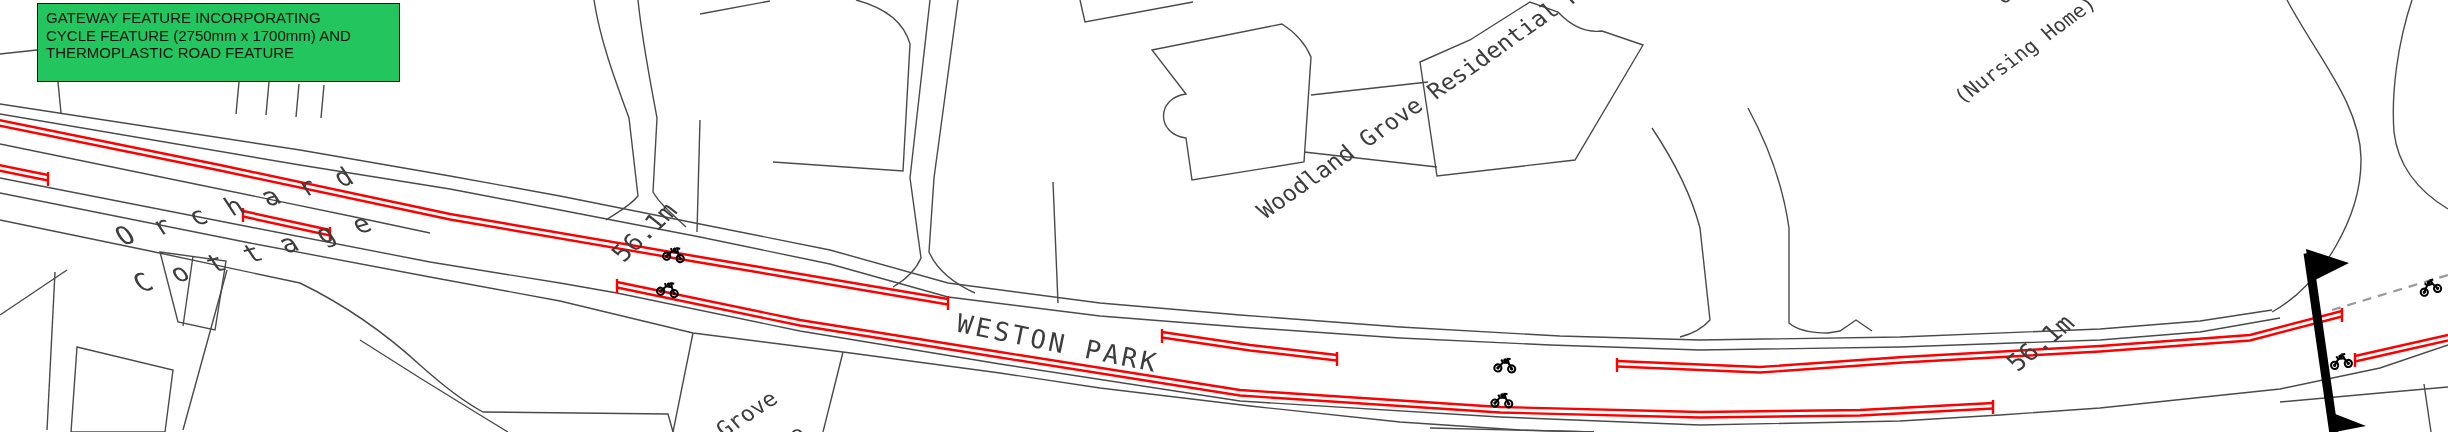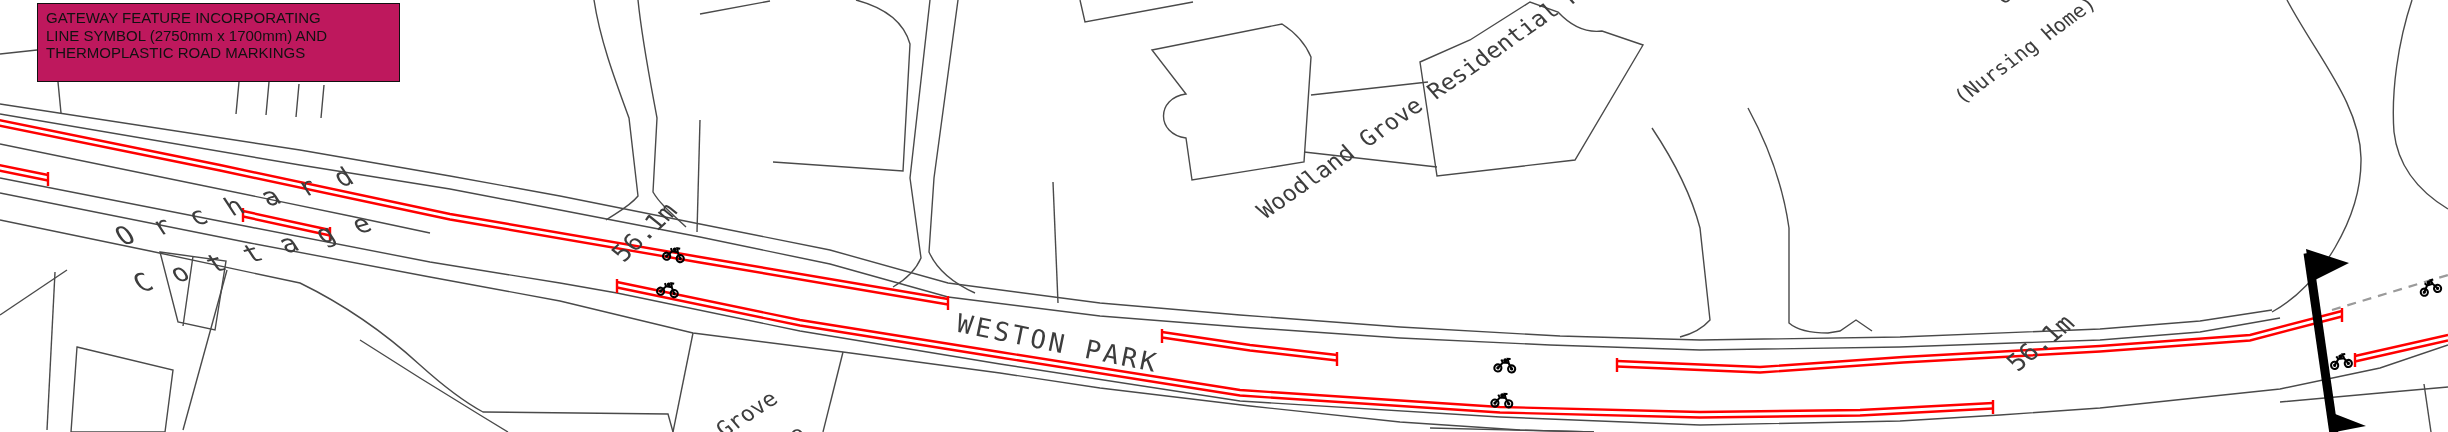--- a/index.html
+++ b/index.html
@@ -8,21 +8,21 @@
   #plan svg{position:absolute;left:0;top:0;}
   .lw{stroke:var(--linework_grey,#4a4a4a);stroke-width:1.4;fill:none;}
   .red-line{stroke:var(--marking_red,#ff0000);stroke-width:2.4;fill:none;}
   .dash{stroke:var(--centerline_grey,#999);stroke-width:2.2;fill:none;stroke-dasharray:9 7;}
   .flagline{stroke:var(--marker_black,#000);stroke-width:9;fill:none;}
   .flagfill{fill:var(--marker_black,#000);stroke:none;}
   .cyc-stroke{stroke:#000;fill:none;stroke-width:1.8;}
   .cyc-fill{fill:#000;stroke:none;}
   .maplabel{position:absolute;color:#3d3d3d;font-family:"DejaVu Sans Mono", monospace;
             white-space:nowrap;transform-origin:0 0;line-height:1;}
-  .annot{position:absolute;left:37px;top:3px;width:363px;height:79px;background:#be185d;
+  .annot{position:absolute;left:37px;top:3px;width:363px;height:79px;background:#22c55e;
          border:1.6px solid #111;box-sizing:border-box;padding:5px 8px;
          font-size:15px;line-height:17.5px;color:#111;letter-spacing:0;}
   .annot div{white-space:nowrap;}
 </style>
 </head>
 <body>
 
 <div id="plan">
 
   <svg width="2448" height="432" viewBox="0 0 2448 432">
@@ -157,17 +157,17 @@
 
   <div class="maplabel" style="left:1992px;top:-8px;font-size:21px;transform:rotate(-35deg) skewX(6deg);">Oa</div>
 
   <div class="maplabel" style="left:2002px;top:358px;font-size:25px;transform:rotate(-39deg) skewX(8deg);">56.1m</div>
 
   <div class="maplabel" style="left:712px;top:424px;font-size:22px;transform:rotate(-33deg) skewX(8deg);">Grove</div>
   <div class="maplabel" style="left:762px;top:444px;font-size:22px;transform:rotate(-33deg) skewX(8deg);">use</div>
 
   <div class="annot">
     <div>GATEWAY FEATURE INCORPORATING</div>
-    <div>LINE SYMBOL (2750mm x 1700mm) AND</div>
-    <div>THERMOPLASTIC ROAD MARKINGS</div>
+    <div>CYCLE FEATURE (2750mm x 1700mm) AND</div>
+    <div>THERMOPLASTIC ROAD FEATURE</div>
   </div>
 
 </div>
 
 </body></html>

